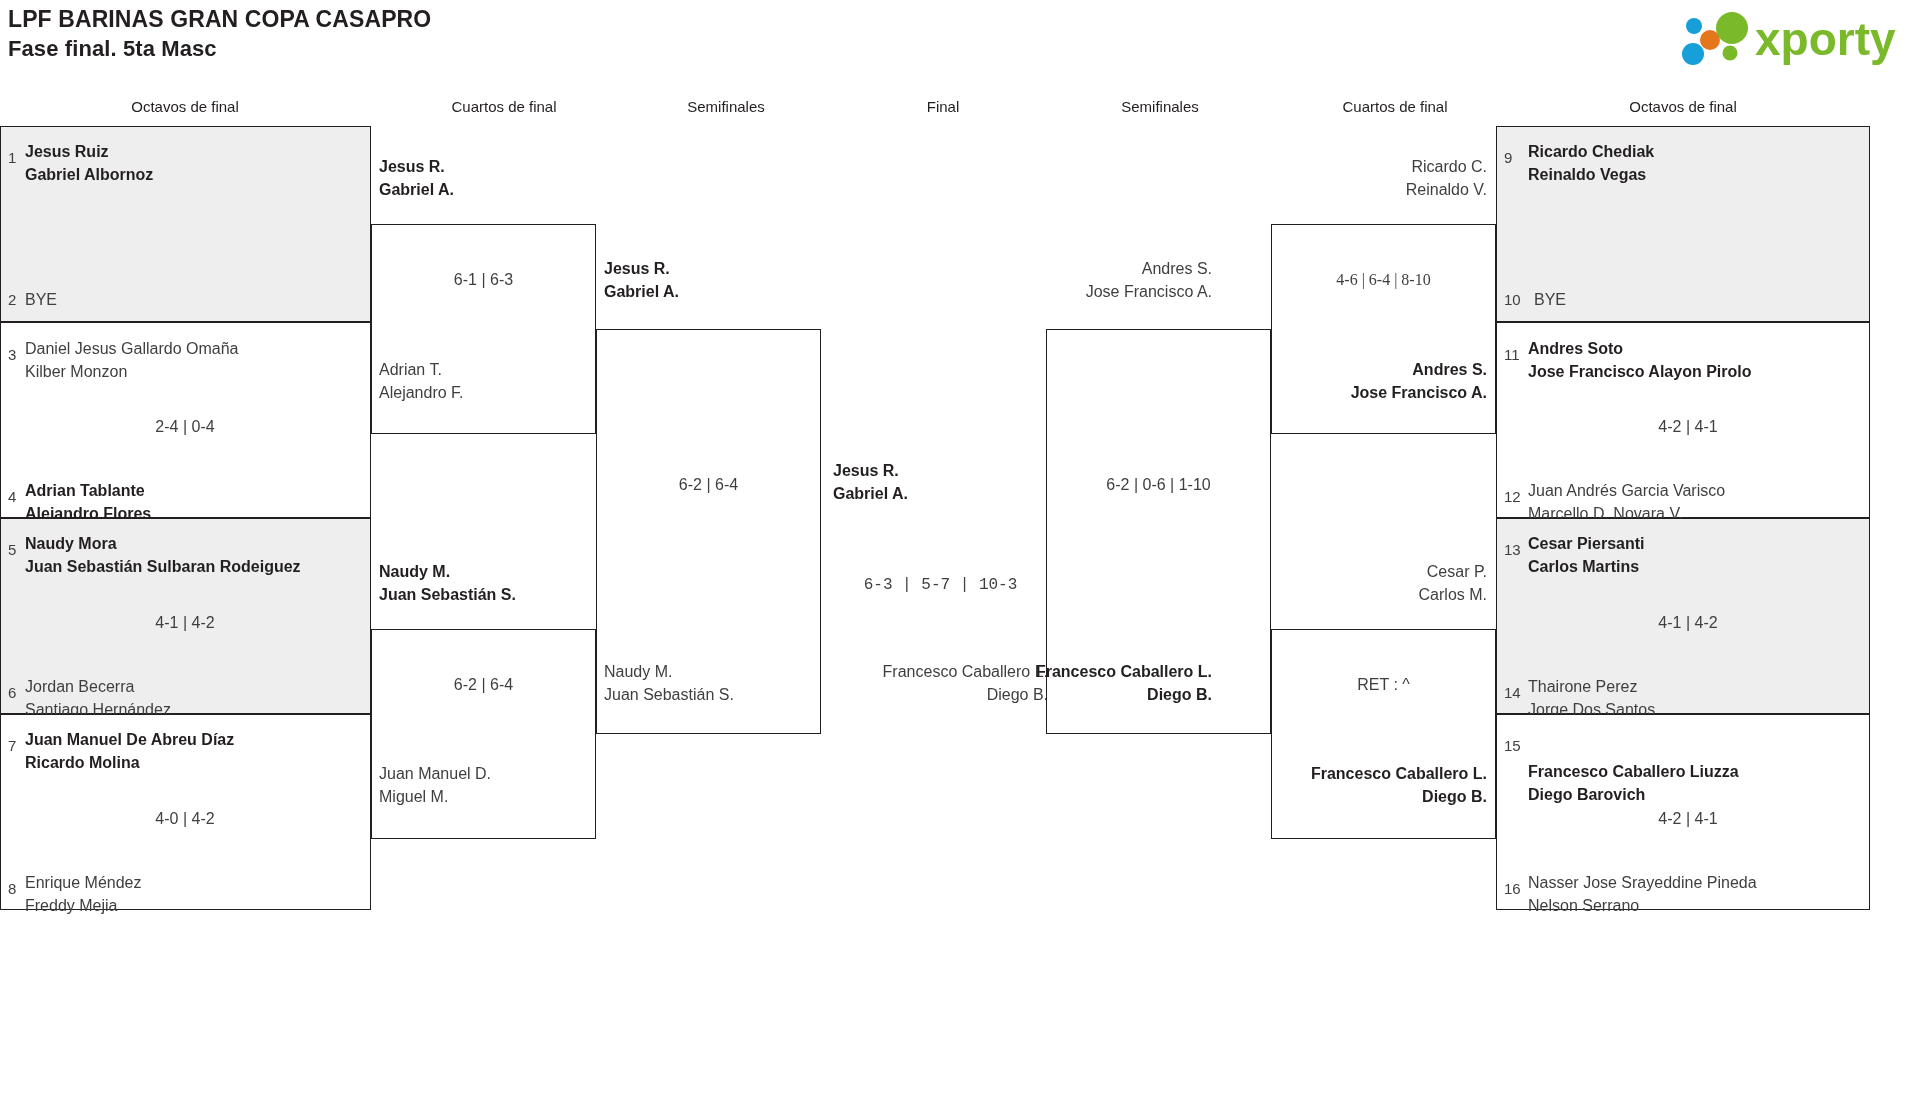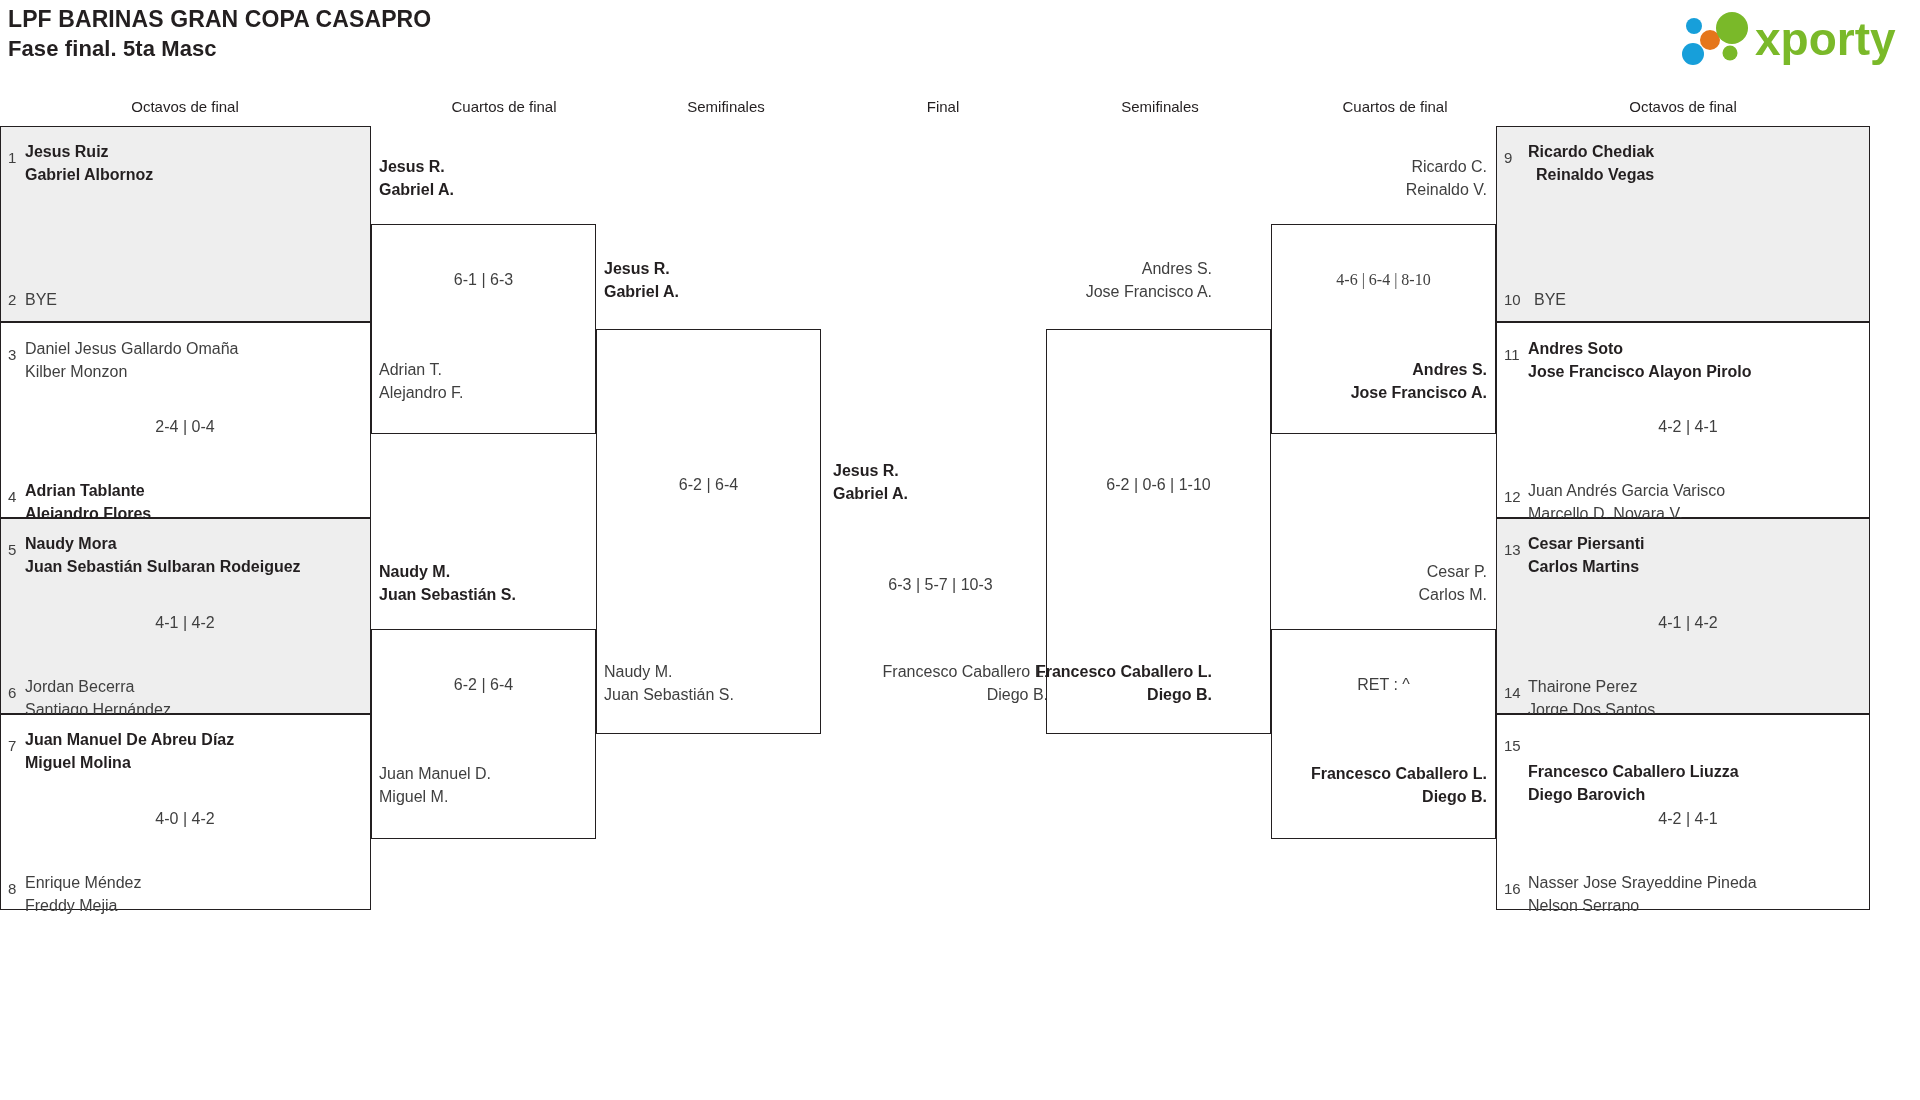--- a/index.html
+++ b/index.html
@@ -104,21 +104,21 @@
   <div class="seed" style="left:8px; top:684px;">6</div>
   <div class="slot lose" style="left:25px; top:675px;">
     <span class="ln">Jordan Becerra</span>
     <span class="ln">Santiago Hernández</span>
   </div>
 
   <div class="box" style="left:0px; top:714px; width:371px; height:196px;"></div>
   <div class="seed" style="left:8px; top:737px;">7</div>
   <div class="slot win" style="left:25px; top:728px;">
     <span class="ln">Juan Manuel De Abreu Díaz</span>
-    <span class="ln">Miguel Molina</span>
+    <span class="ln">Ricardo Molina</span>
   </div>
   <div class="score" style="left:25px; top:809px; width:320px;">4-0 | 4-2</div>
   <div class="seed" style="left:8px; top:880px;">8</div>
   <div class="slot lose" style="left:25px; top:871px;">
     <span class="ln">Enrique Méndez</span>
     <span class="ln">Freddy Mejia</span>
   </div>
 
   <div class="slot win" style="left:379px; top:155px;">
     <span class="ln">Jesus R.</span>
@@ -150,21 +150,21 @@
   <div class="score" style="left:604px; top:475px; width:209px;">6-2 | 6-4</div>
   <div class="slot lose" style="left:604px; top:660px;">
     <span class="ln">Naudy M.</span>
     <span class="ln">Juan Sebastián S.</span>
   </div>
 
   <div class="slot win" style="left:833px; top:459px;">
     <span class="ln">Jesus R.</span>
     <span class="ln">Gabriel A.</span>
   </div>
-  <div class="score" style="left:833px; top:575px; width:215px;">6-3 | 5-7 | 10-3</div>
+  <div class="score" style="left:833px; top:575px; width:215px;font-family:Liberation Mono, monospace;">6-3 | 5-7 | 10-3</div>
   <div class="slot lose rgt" style="left:760px; top:660px; width:288px;">
     <span class="ln">Francesco Caballero L.</span>
     <span class="ln">Diego B.</span>
   </div>
 
   <div class="slot lose rgt" style="left:1000px; top:257px; width:212px;">
     <span class="ln">Andres S.</span>
     <span class="ln">Jose Francisco A.</span>
   </div>
   <div class="box" style="left:1046px; top:329px; width:225px; height:405px;"></div>
@@ -191,21 +191,21 @@
   </div>
   <div class="box" style="left:1271px; top:629px; width:225px; height:210px;"></div>
   <div class="score" style="left:1279px; top:675px; width:209px;">RET : ^</div>
   <div class="slot win rgt" style="left:1275px; top:762px; width:212px;">
     <span class="ln">Francesco Caballero L.</span>
     <span class="ln">Diego B.</span>
   </div>
 
   <div class="box shaded" style="left:1496px; top:126px; width:374px; height:196px;"></div>
   <div class="seed" style="left:1504px; top:149px;">9</div>
-  <div class="slot win" style="left:1528px; top:140px;text-align:right;">
+  <div class="slot win" style="left:1528px; top:140px;">
     <span class="ln">Ricardo Chediak</span>
     <span class="ln">Reinaldo Vegas</span>
   </div>
   <div class="seed" style="left:1504px; top:291px;">10</div>
   <div class="slot lose" style="left:1534px; top:288px;">
     <span class="ln">BYE</span>
   </div>
 
   <div class="box" style="left:1496px; top:322px; width:374px; height:196px;"></div>
   <div class="seed" style="left:1504px; top:346px;">11</div>

